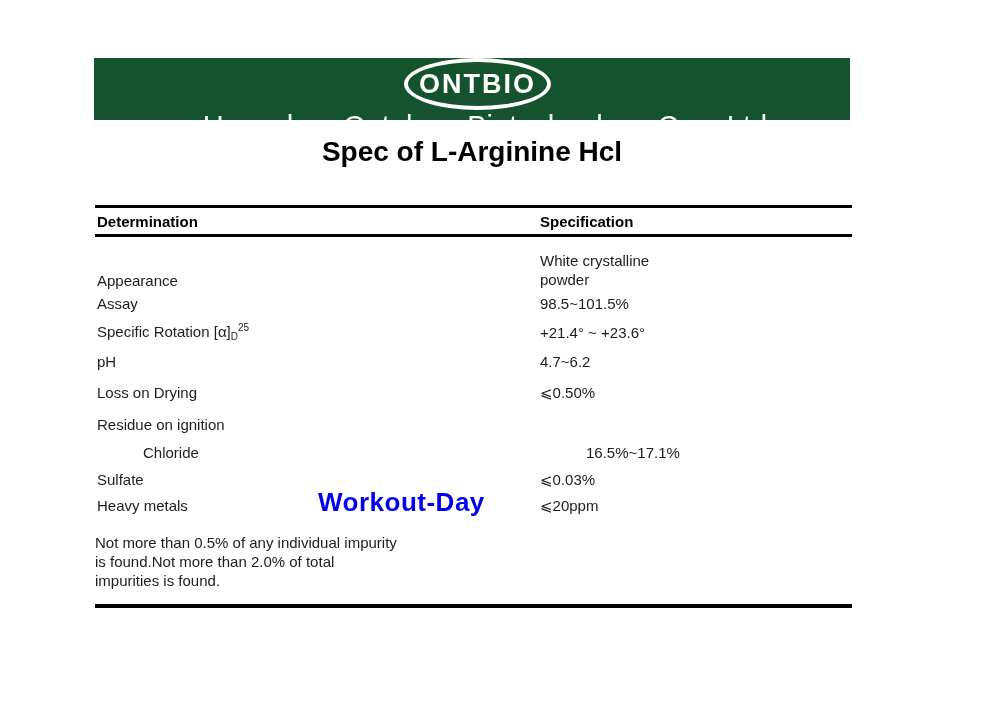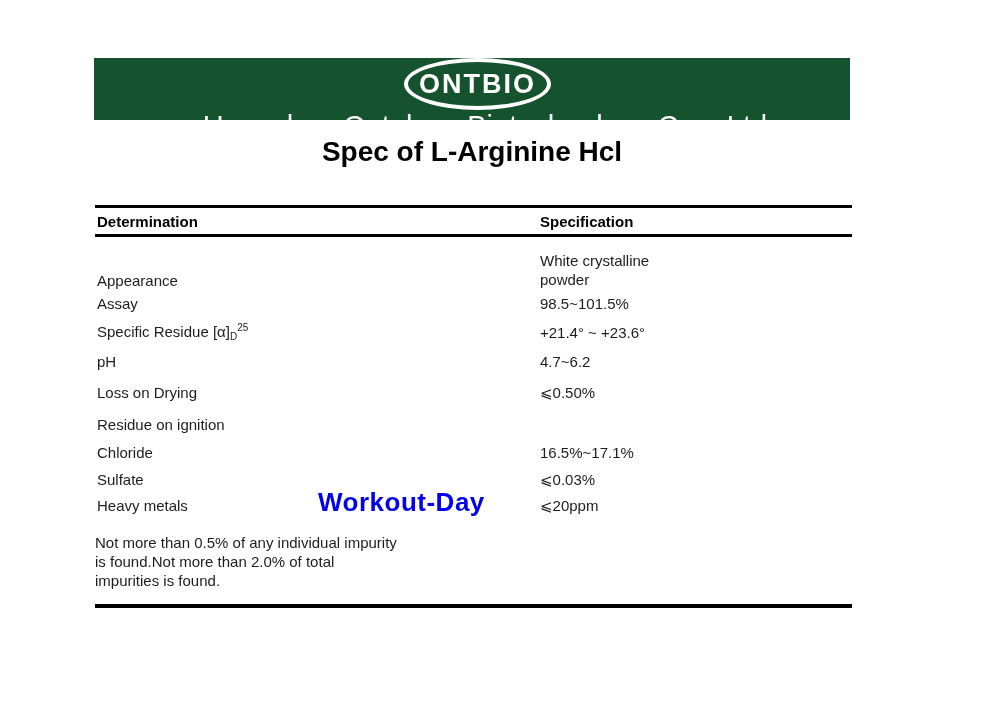--- a/index.html
+++ b/index.html
@@ -87,21 +87,21 @@
     flex: 1 1 auto;
     white-space: pre-line;
     line-height: 19px;
   }
   .row-appearance  { height: 52px; align-items: flex-end; }
   .row-assay       { height: 29px; }
   .row-rotation    { height: 28px; }
   .row-ph          { height: 30px; }
   .row-lod         { height: 33px; }
   .row-roi         { height: 30px; gap: 9px; }
-  .row-chloride    { height: 27px; }
+  .row-chloride    { height: 27px; margin-left: 46px; }
   .row-sulfate     { height: 26px; }
   .row-heavy       { height: 27px; }
   .row-chroma      { height: 85px; }
 
   .sub-d  { font-size: 10px; vertical-align: -3px; }
   .sup-25 { font-size: 10px; vertical-align: 6px; }
 
   
   .watermark {
     position: absolute;
@@ -139,21 +139,21 @@
       <div class="col-spec">White crystalline
 powder</div>
     </div>
 
     <div class="t-row row-assay">
       <div class="col-det">Assay</div>
       <div class="col-spec">98.5~101.5%</div>
     </div>
 
     <div class="t-row row-rotation">
-      <div class="col-det"><span>Specific Residue [α]</span><span class="sub-d">D</span><span class="sup-25">25</span></div>
+      <div class="col-det"><span>Specific Rotation [α]</span><span class="sub-d">D</span><span class="sup-25">25</span></div>
       <div class="col-spec">+21.4° ~ +23.6°</div>
     </div>
 
     <div class="t-row row-ph">
       <div class="col-det">pH</div>
       <div class="col-spec">4.7~6.2</div>
     </div>
 
     <div class="t-row row-lod">
       <div class="col-det">Loss on Drying</div>

